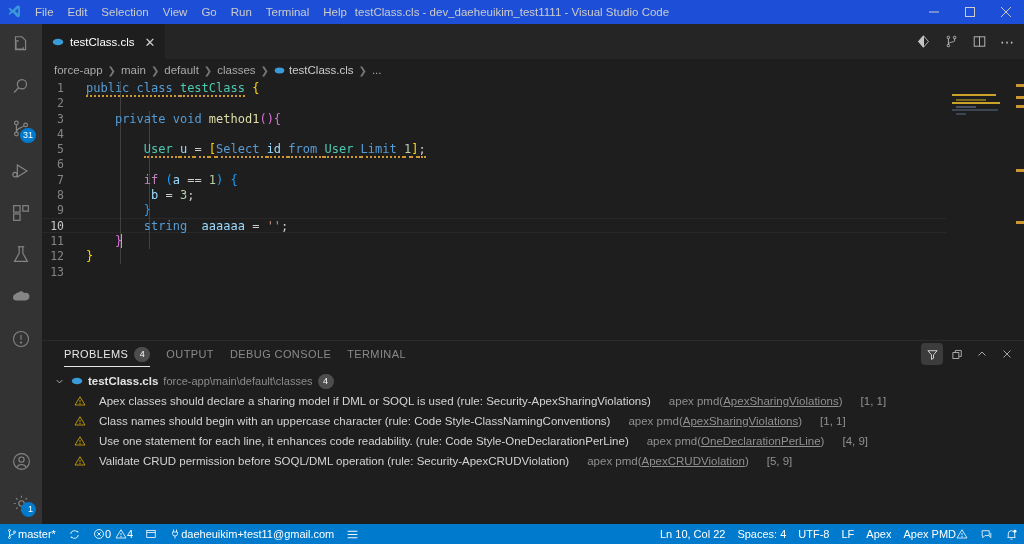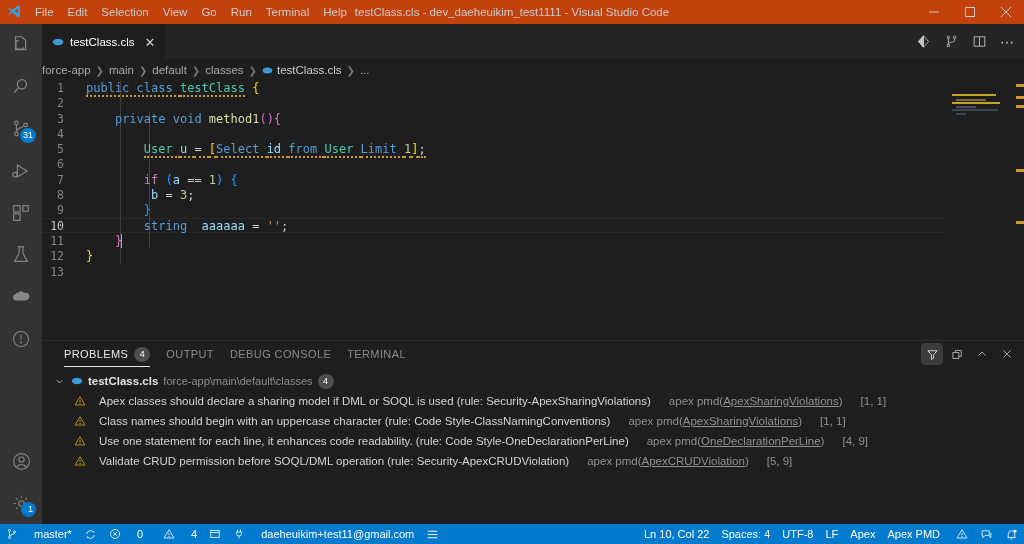--- a/index.html
+++ b/index.html
@@ -9,21 +9,21 @@
     font-family: "Liberation Sans", sans-serif;
     font-size: 12px;
     color: #cccccc;
     overflow: hidden;
   }
   #app { position: relative; width: 1024px; height: 544px; }
 
   
   .titlebar {
     position: absolute; top: 0; left: 0; width: 1024px; height: 24px;
-    background: #c2410c; display: flex; align-items: center;
+    background: #1d4ed8; display: flex; align-items: center;
     font-size: 11.5px; color: #cccccc;
   }
   .vs-logo { width: 28px; height: 24px; display: flex; align-items: center; justify-content: center; }
   .menu-item { padding: 0 7px; height: 24px; line-height: 24px; color: #cccccc; font-size: 11.5px; white-space: nowrap; }
   .title-center {
     position: absolute; left: 0; width: 1024px; text-align: center;
     font-size: 11.5px; color: #cccccc; pointer-events: none;
   }
   .win-ctrls { position: absolute; right: 0; top: 0; display: flex; height: 24px; }
   .win-btn { width: 36px; height: 24px; display: flex; align-items: center; justify-content: center; color: #cccccc; }
@@ -54,21 +54,21 @@
     display: flex; align-items: center; gap: 6px;
     padding: 0 10px; background: #1e1e1e; color: #ffffff;
     font-size: 11.5px; border-top: 1px solid #1e1e1e;
     max-width: 240px;
   }
   .tab .tab-close { color: #cccccc; font-size: 13px; margin-left: 4px; line-height: 1; }
   .tab-actions { position: absolute; right: 4px; top: 0; height: 35px; display: flex; align-items: center; gap: 2px; }
   .tact { width: 26px; height: 26px; display: flex; align-items: center; justify-content: center; color: #c5c5c5; border-radius: 4px;}
 
   .breadcrumbs {
-    height: 22px; display: flex; align-items: center; 
+    height: 22px; display: flex; align-items: center; padding-left: 12px;
     font-size: 11.5px; color: #a9a9a9; gap: 4px; background: #1e1e1e;
   }
   .bc-sep { color: #777; font-size: 10px; padding: 0 1px; }
   .bc-item { color: #a9a9a9; }
   .bc-item.file { color: #cccccc; display: flex; align-items: center; gap: 4px; }
 
   .code-area { position: relative; height: 259px; background: #1e1e1e; overflow: hidden; }
   .code-lines {
     position: absolute; left: 0; top: 0; width: 940px;
     font-family: "DejaVu Sans Mono", monospace; font-size: 12px; line-height: 15.3px;
@@ -160,21 +160,21 @@
   .ploc { color: #909090; font-size: 11.5px; margin-left: 5px; }
 
   
   .statusbar {
     position: absolute; left: 0; bottom: 0; width: 1024px; height: 20px;
     background: #007acc; display: flex; align-items: center;
     color: #ffffff; font-size: 11px;
   }
   .sb-left { display: flex; align-items: center; height: 20px; }
   .sb-right { position: absolute; right: 0; display: flex; align-items: center; height: 20px; }
-  .sb-item { display: flex; align-items: center; gap: 16px; padding: 0 6px; height: 20px; white-space: nowrap; }
+  .sb-item { display: flex; align-items: center; gap: 0; padding: 0 6px; height: 20px; white-space: nowrap; }
   svg { display: block; }
 </style>
 </head>
 <body>
 
 <div id="app">
 
   <div class="titlebar">
     <div class="vs-logo">
       <svg width="16" height="16" viewBox="0 0 16 16">

